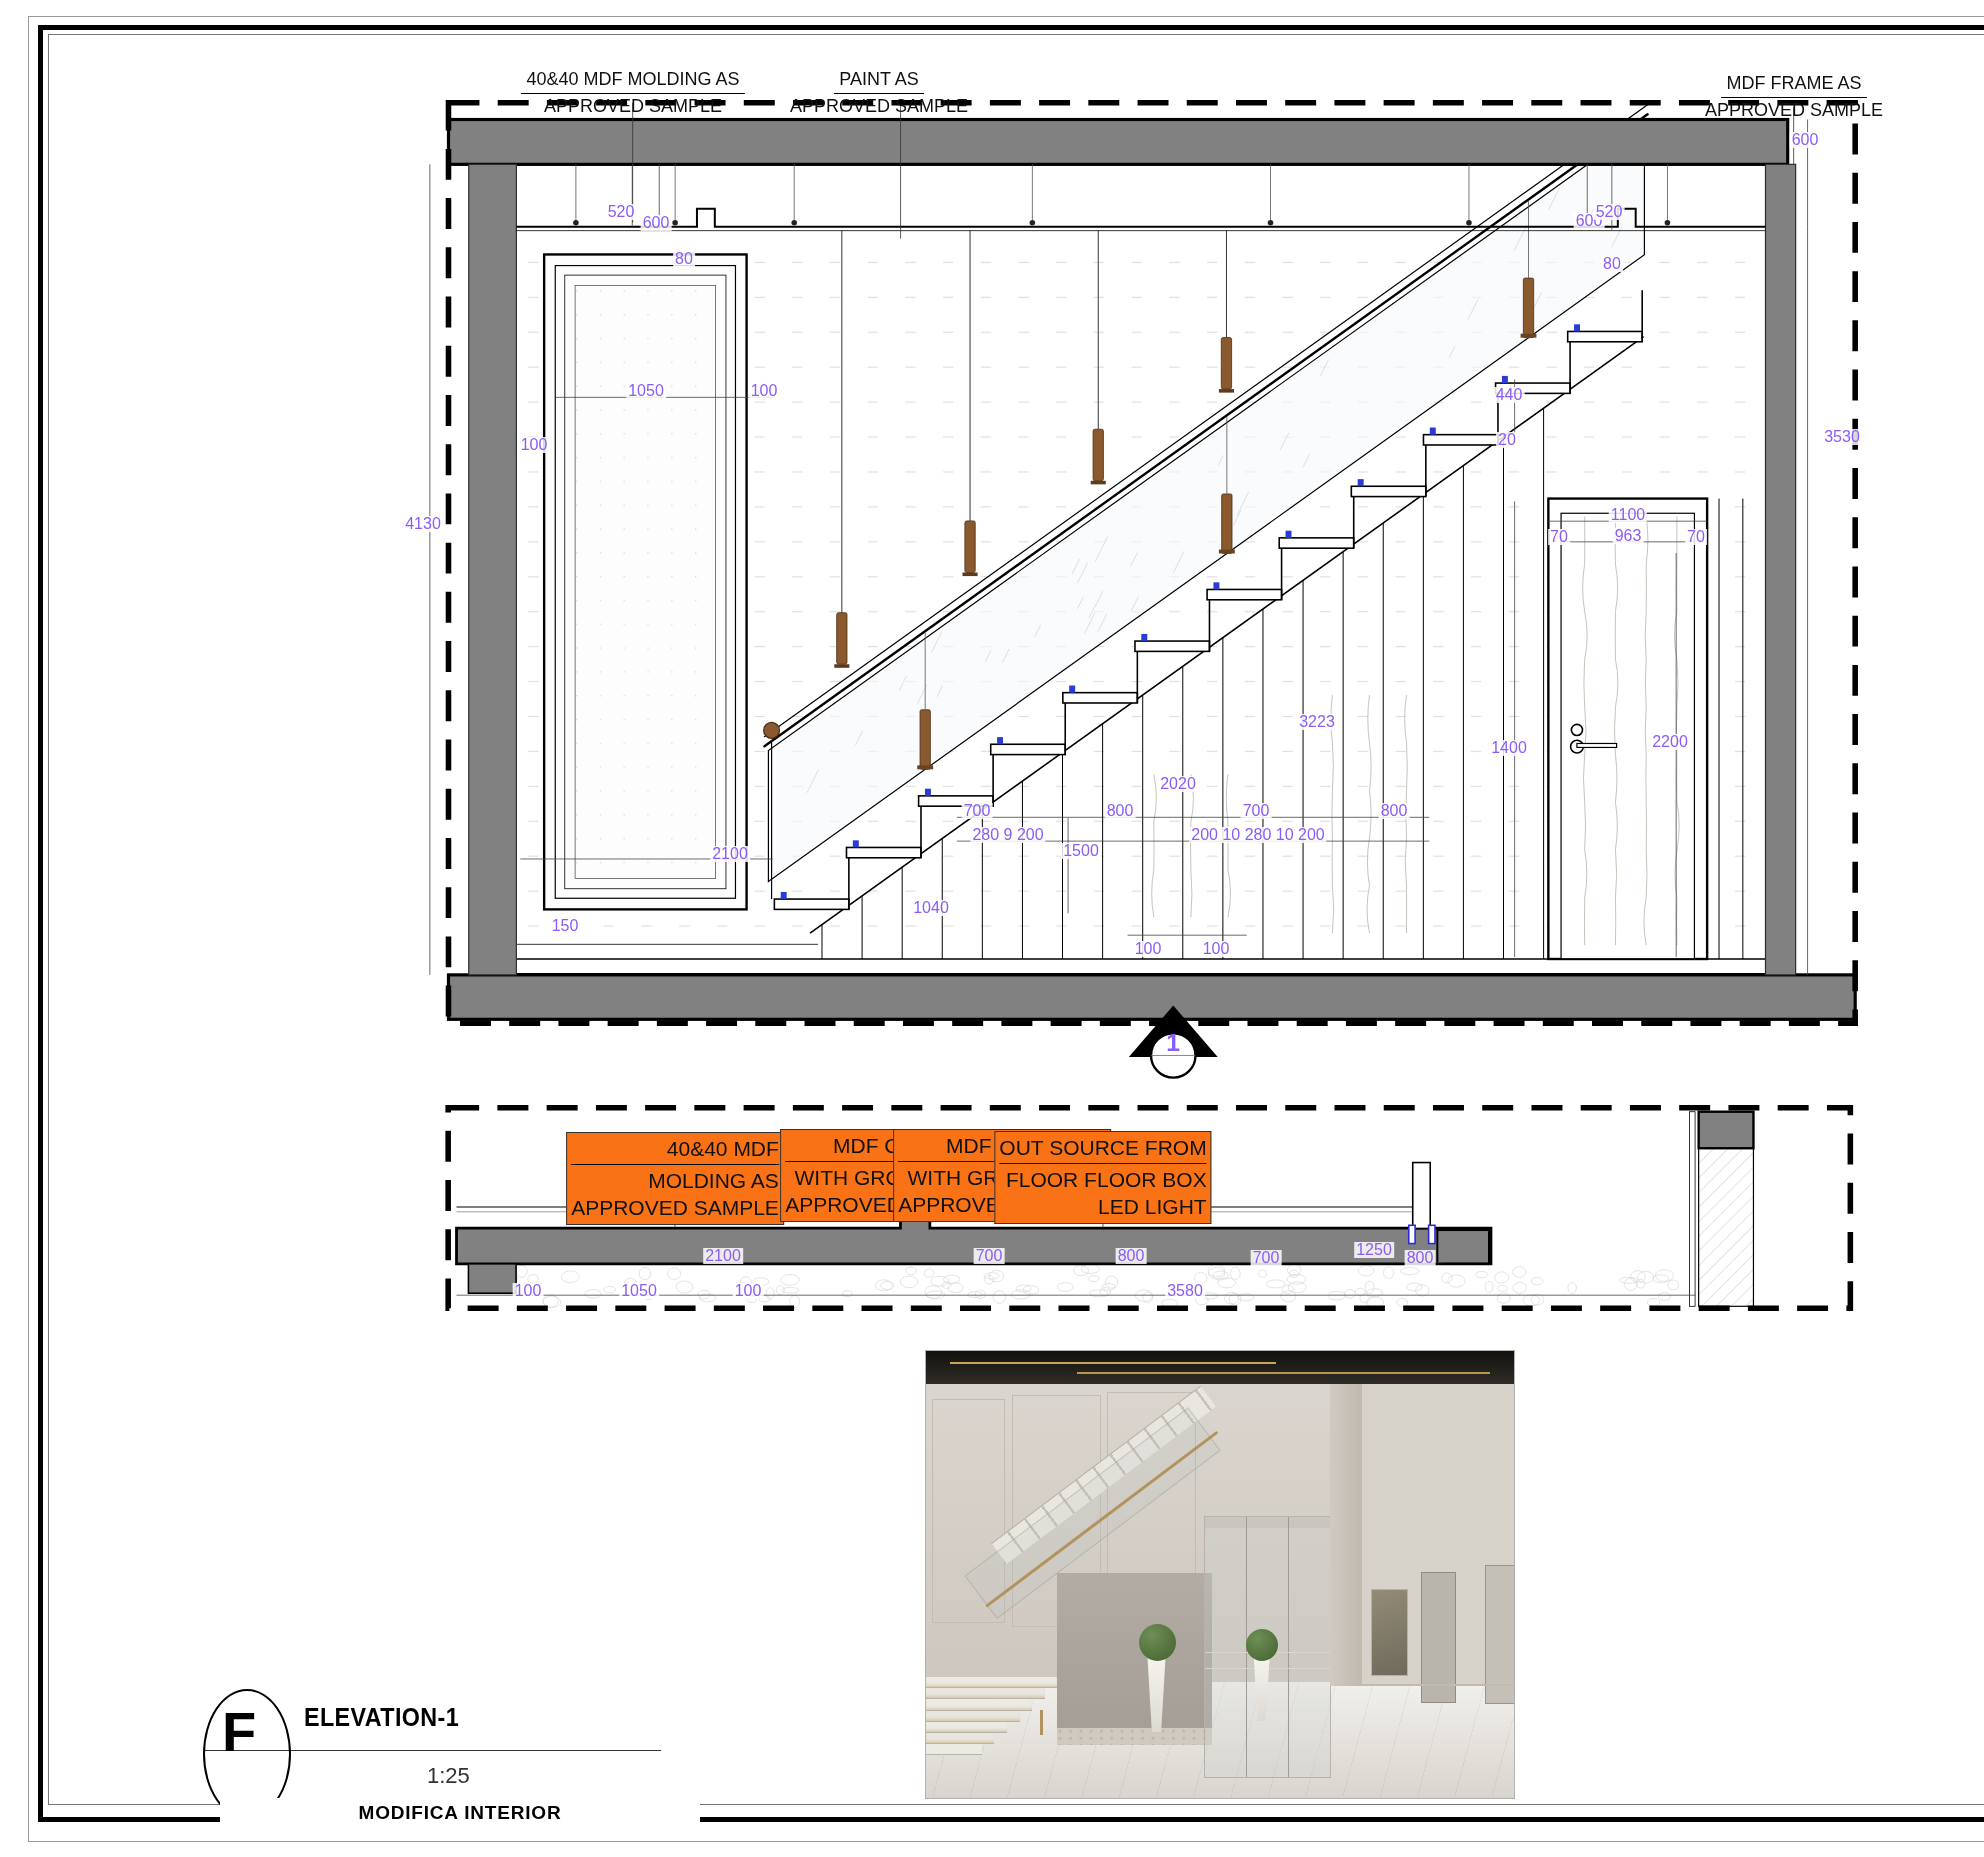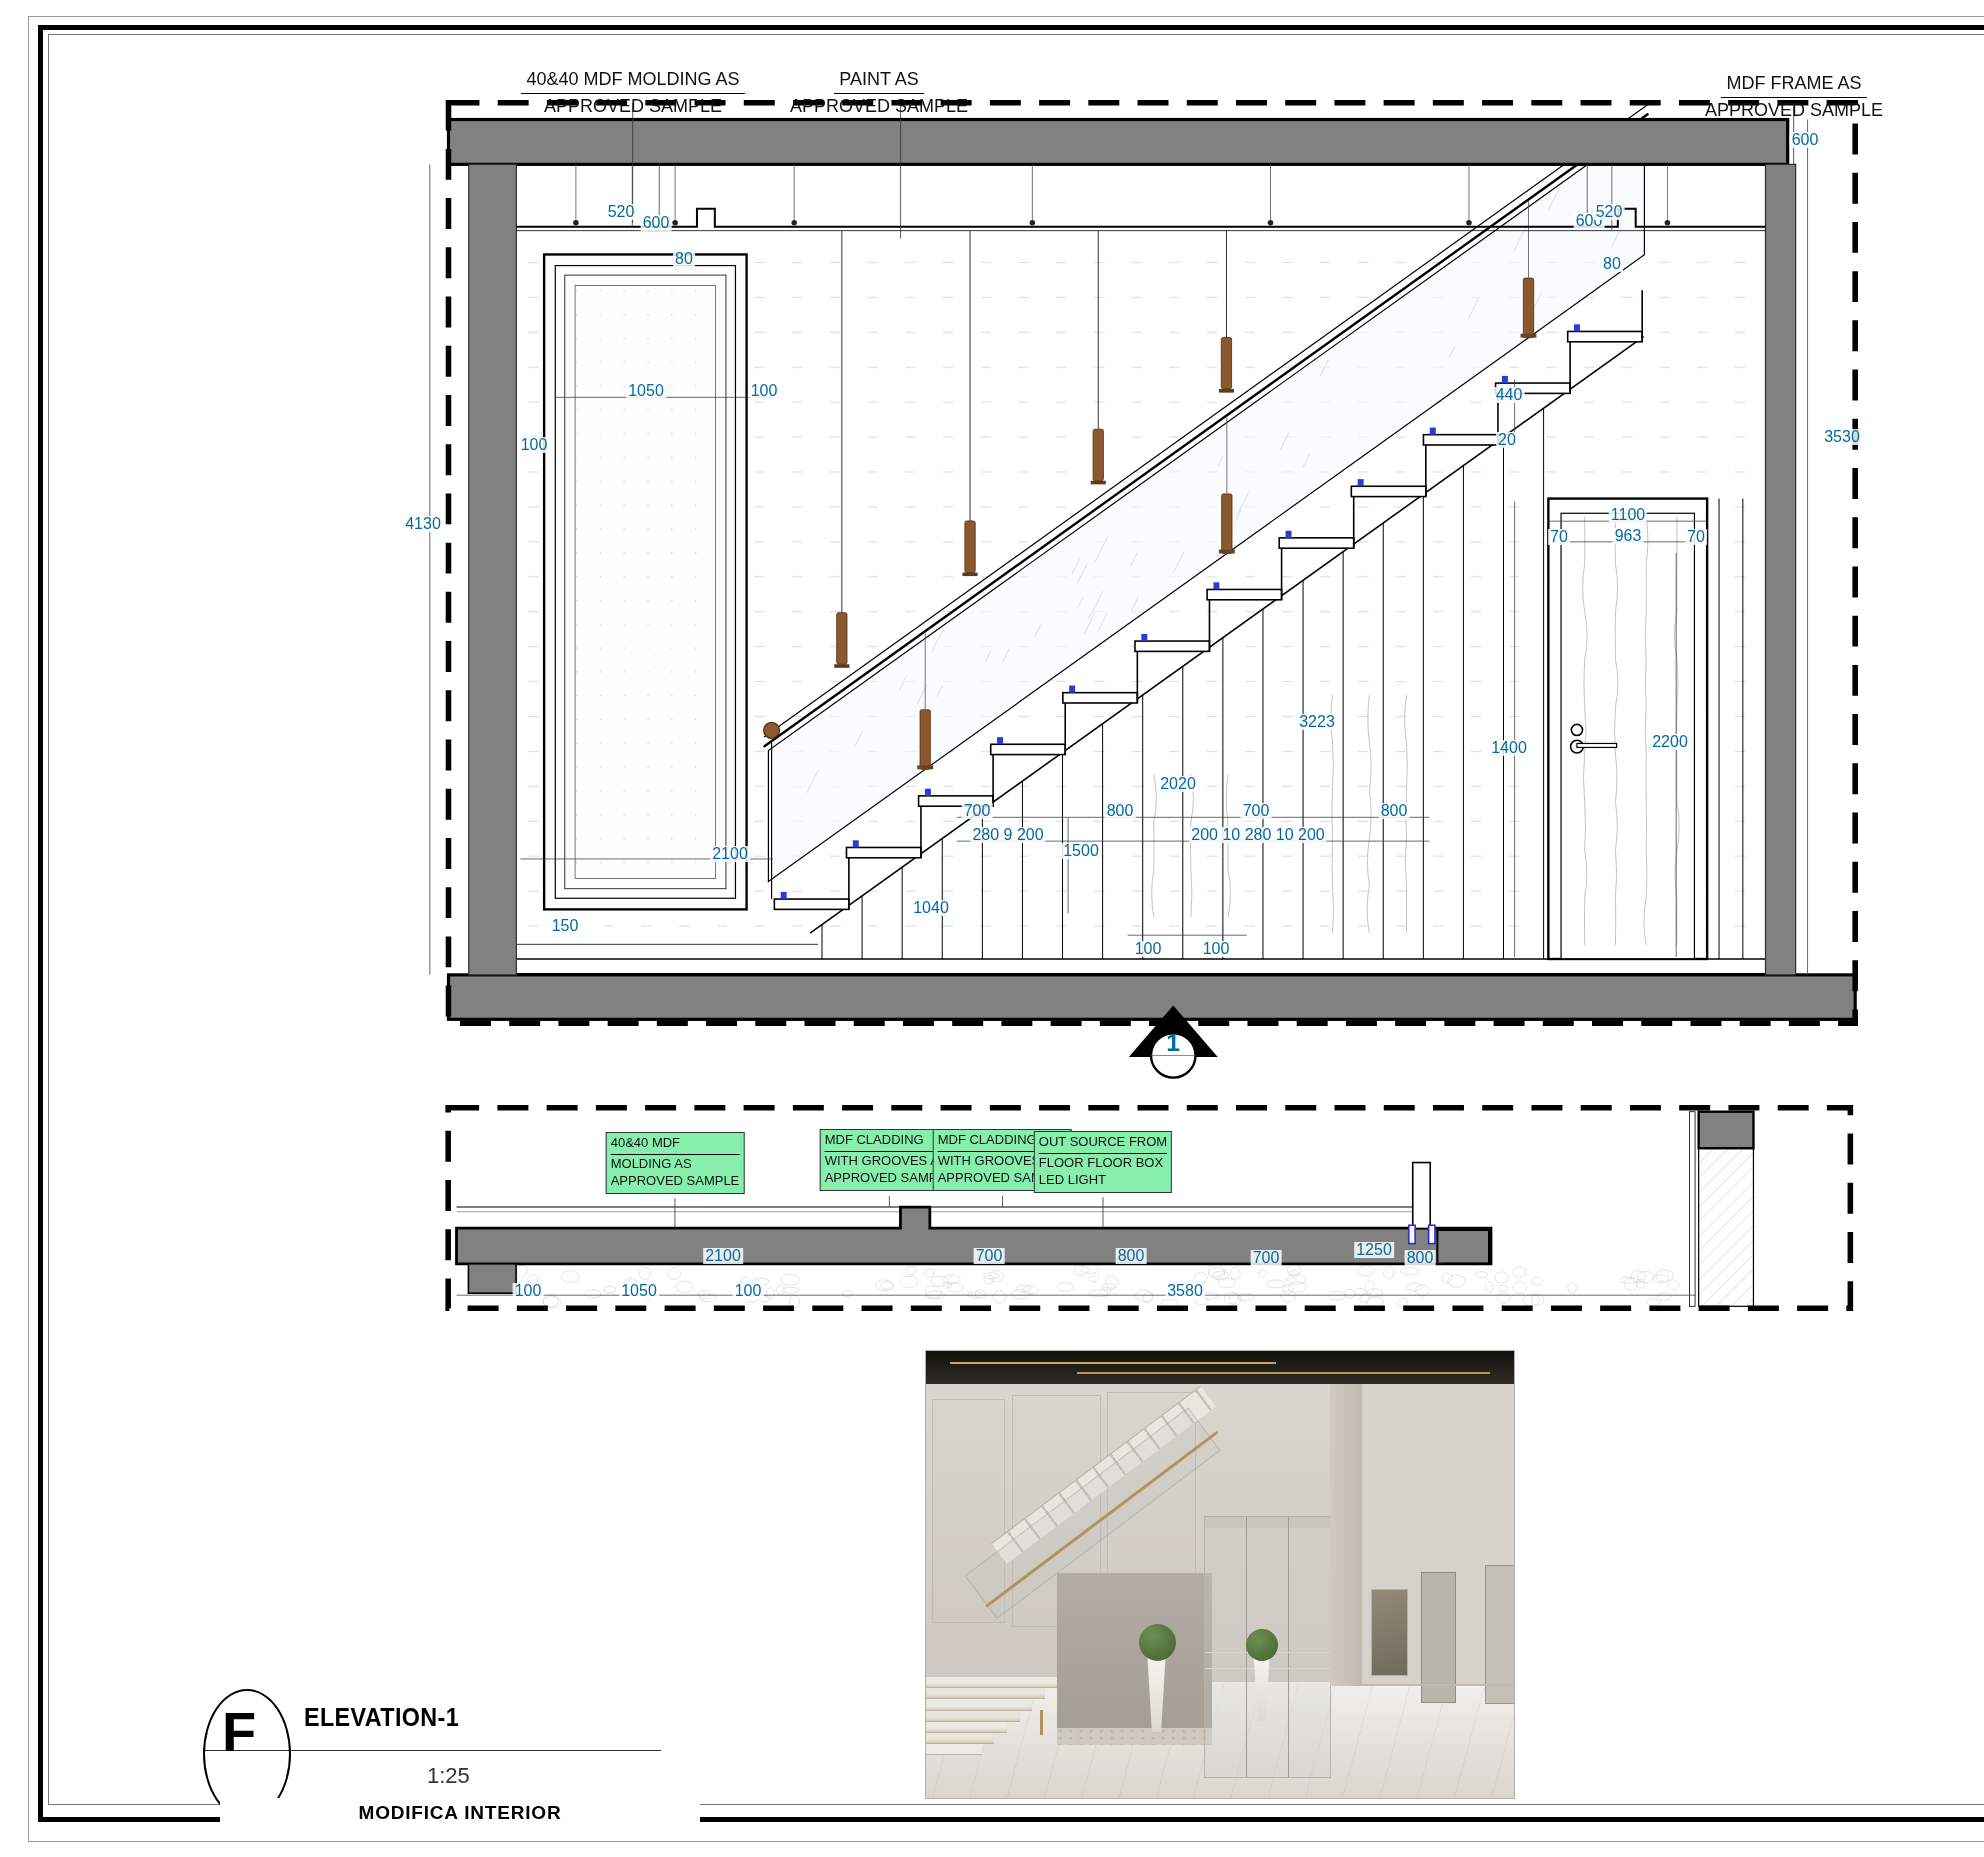--- a/index.html
+++ b/index.html
@@ -3,25 +3,25 @@
 <meta charset="utf-8">
 <style>
   html,body{margin:0;padding:0;background:#e8e8e8;}
   #sheet{position:relative;width:2629px;height:1857px;background:#ffffff;font-family:"Liberation Sans",sans-serif;overflow:hidden;}
   .abs{position:absolute;}
   
   #outer-border{left:28px;top:16px;width:2572px;height:1824px;border:1.2px solid #9a9a9a;}
   #thick-border{left:38px;top:24.6px;width:2552px;height:1787px;border:5.6px solid #000;}
   #inner-border{left:48px;top:34px;width:2534px;height:1769px;border:0.8px solid #777;}
   
-  .dim{position:absolute;transform:translate(-50%,-50%);font-size:16px;color:#0369a1;background:rgba(255,255,255,.85);padding:0 2px;white-space:nowrap;line-height:1;}
+  .dim{position:absolute;transform:translate(-50%,-50%);font-size:16px;color:#8b5cf6;background:rgba(255,255,255,.85);padding:0 2px;white-space:nowrap;line-height:1;}
   .toplabel{position:absolute;transform:translateX(-50%);text-align:center;font-size:18px;color:#111;line-height:1.25;white-space:nowrap;}
   .toplabel .l1{display:inline-block;border-bottom:1.6px solid #000;padding:0.8px 5.6px 2.4px;}
   .toplabel .l2{display:block;padding-top:1.6px;}
-  .seclabel{position:absolute;transform:translateX(-50%);text-align:left;font-size:13px;color:#111;line-height:1.3;border:0.8px solid #333;background:#86efac;padding:2.4px 4px;white-space:nowrap;}
+  .seclabel{position:absolute;transform:translateX(-50%);text-align:right;font-size:21px;color:#111;line-height:1.3;border:0.8px solid #333;background:#f97316;padding:2.4px 4px;white-space:nowrap;}
   .seclabel .l1{display:block;border-bottom:1.2px solid #000;padding-bottom:1.6px;margin-bottom:1.6px;}
   
   #photo{left:925px;top:1350px;width:588px;height:447px;border:0.8px solid #b2b2b2;overflow:hidden;background:#d7d2cb;}
   .ph{position:absolute;}
   
   #footer-brand{left:220px;top:1798px;width:480px;height:29px;background:#fff;display:flex;align-items:center;justify-content:center;font-size:19px;font-weight:bold;letter-spacing:0.8px;}
   #elev-callout-circle{left:203px;top:1689px;width:84px;height:126px;border:2px solid #000;border-radius:50%;}
   #callout-line{left:204px;top:1750px;width:457px;height:1.2px;background:#333;}
   #elev-title{left:304px;top:1703px;font-size:25.4px;font-weight:bold;letter-spacing:0.4px;transform:scaleX(.92);transform-origin:left;}
   #elev-scale{left:391px;top:1763px;font-size:22px;color:#333;margin-left:36px;}

